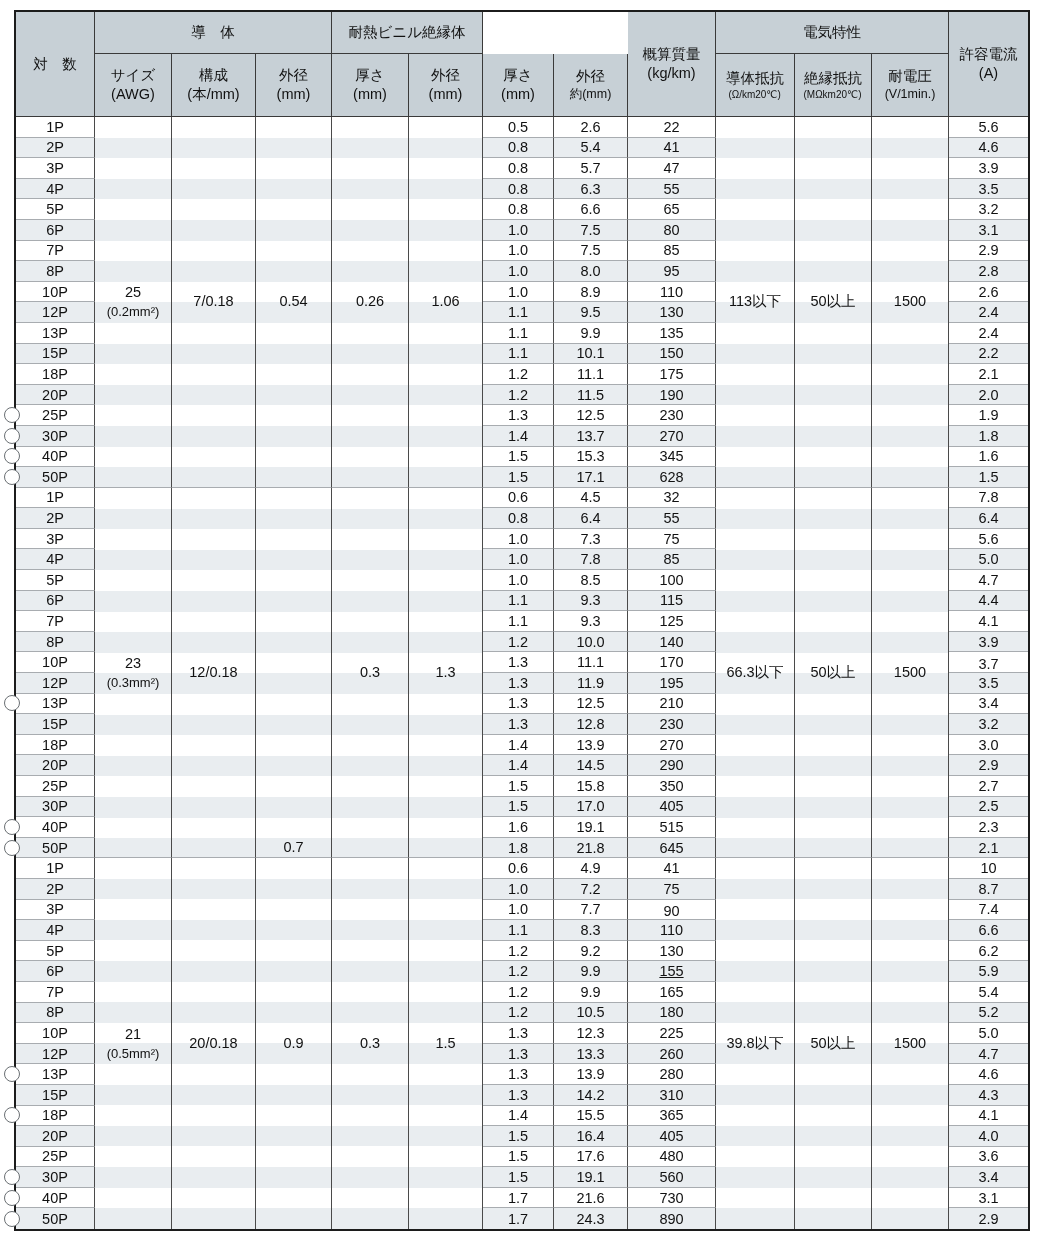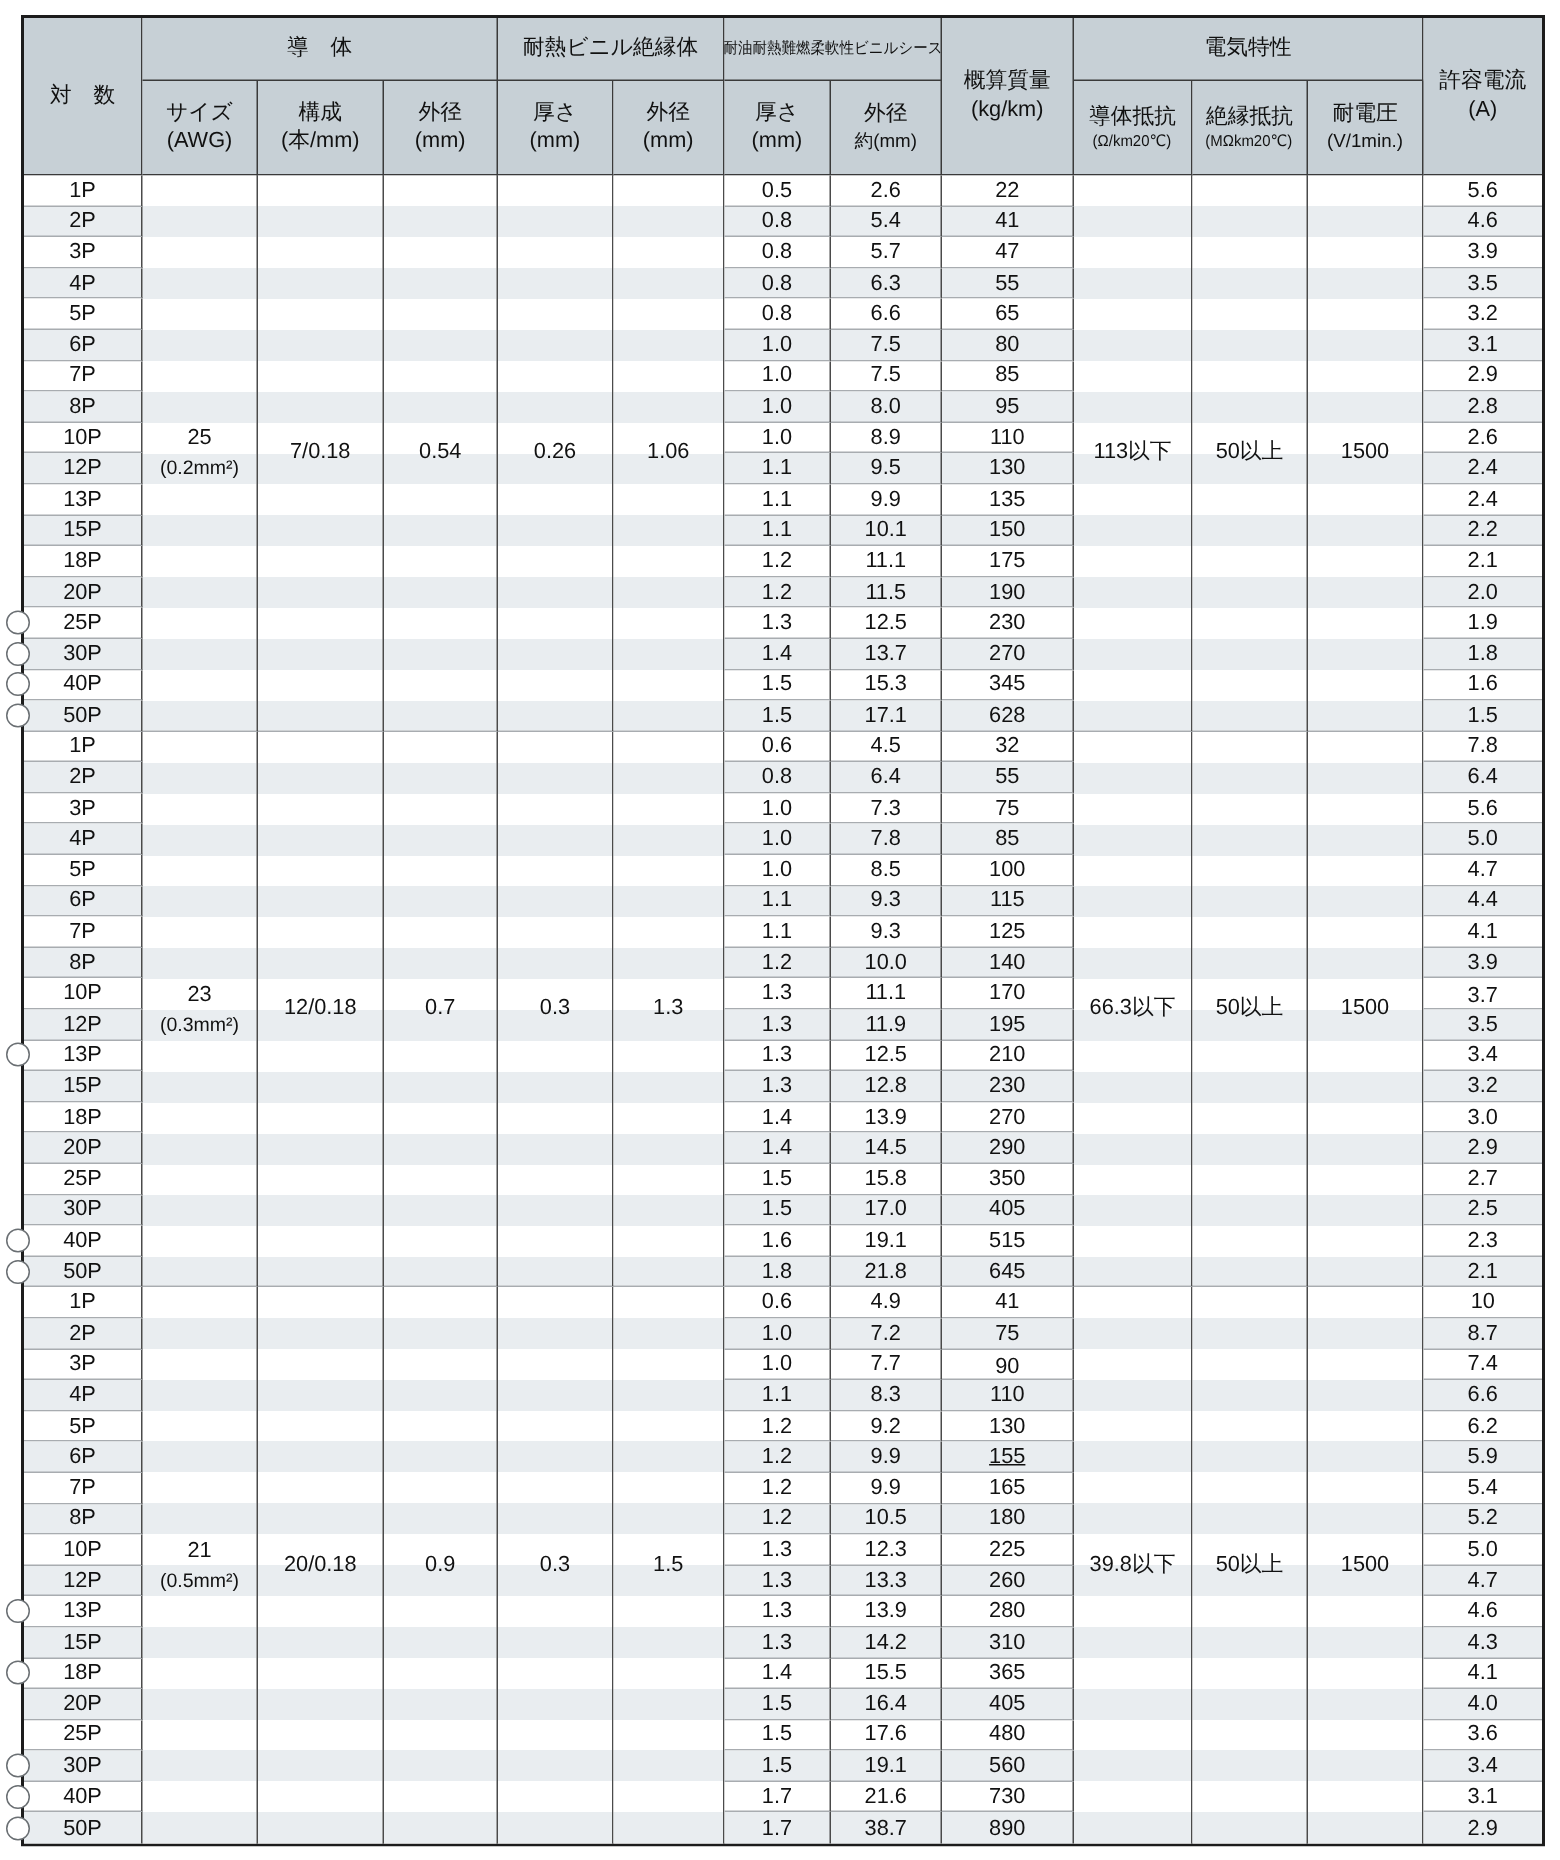--- a/index.html
+++ b/index.html
@@ -86,23 +86,20 @@
 
   <div class="hc" style="grid-column:1;grid-row:1/3">
     <span>対　数</span>
   </div>
   <div class="hc" style="grid-column:2/5;grid-row:1">
     <span>導　体</span>
   </div>
   <div class="hc" style="grid-column:5/7;grid-row:1">
     <span>耐熱ビニル絶縁体</span>
   </div>
-  <div class="hc" style="grid-column:7/9;grid-row:1">
-    <span class="cond">耐油耐熱難燃柔軟性ビニルシース</span>
-  </div>
   <div class="hc" style="grid-column:9;grid-row:1/3">
     <span>概算質量</span>
     <span>(kg/km)</span>
   </div>
   <div class="hc" style="grid-column:10/13;grid-row:1">
     <span>電気特性</span>
   </div>
   <div class="hc lastcol" style="grid-column:13;grid-row:1/3">
     <span>許容電流</span>
     <span>(A)</span>
@@ -451,21 +448,21 @@
     <div class="dc pair" style="grid-area: 21 / 1;">
       <span>1P</span>
     </div>
     <div class="mc" style="grid-area: 21 / 2 / span 18;">
       <span>23</span>
       <span class="note">(0.3mm²)</span>
     </div>
     <div class="mc" style="grid-area: 21 / 3 / span 18;">
       <span>12/0.18</span>
     </div>
-    <div class="mc" style="grid-area: 21 / 4 / span 18;">
+    <div class="mc" style="grid-area: 21 / 4 / span 18; justify-content: flex-end;">
       <span>0.7</span>
     </div>
     <div class="mc" style="grid-area: 21 / 5 / span 18;">
       <span>0.3</span>
     </div>
     <div class="mc" style="grid-area: 21 / 6 / span 18;">
       <span>1.3</span>
     </div>
     <div class="mc" style="grid-area: 21 / 10 / span 18;">
       <span>66.3以下</span>
@@ -1031,21 +1028,21 @@
       <span>3.1</span>
     </div>
     <div class="dc pair s lastrow" style="grid-area: 56 / 1;">
       <span class="circ"></span>
       <span>50P</span>
     </div>
     <div class="dc s lastrow" style="grid-area: 56 / 7;">
       <span>1.7</span>
     </div>
     <div class="dc s lastrow" style="grid-area: 56 / 8;">
-      <span>38.7</span>
+      <span>24.3</span>
     </div>
     <div class="dc s lastrow" style="grid-area: 56 / 9;">
       <span>890</span>
     </div>
     <div class="dc lastcol s lastrow" style="grid-area: 56 / 13;">
       <span>2.9</span>
     </div>
   </div>
 
 </body></html>

